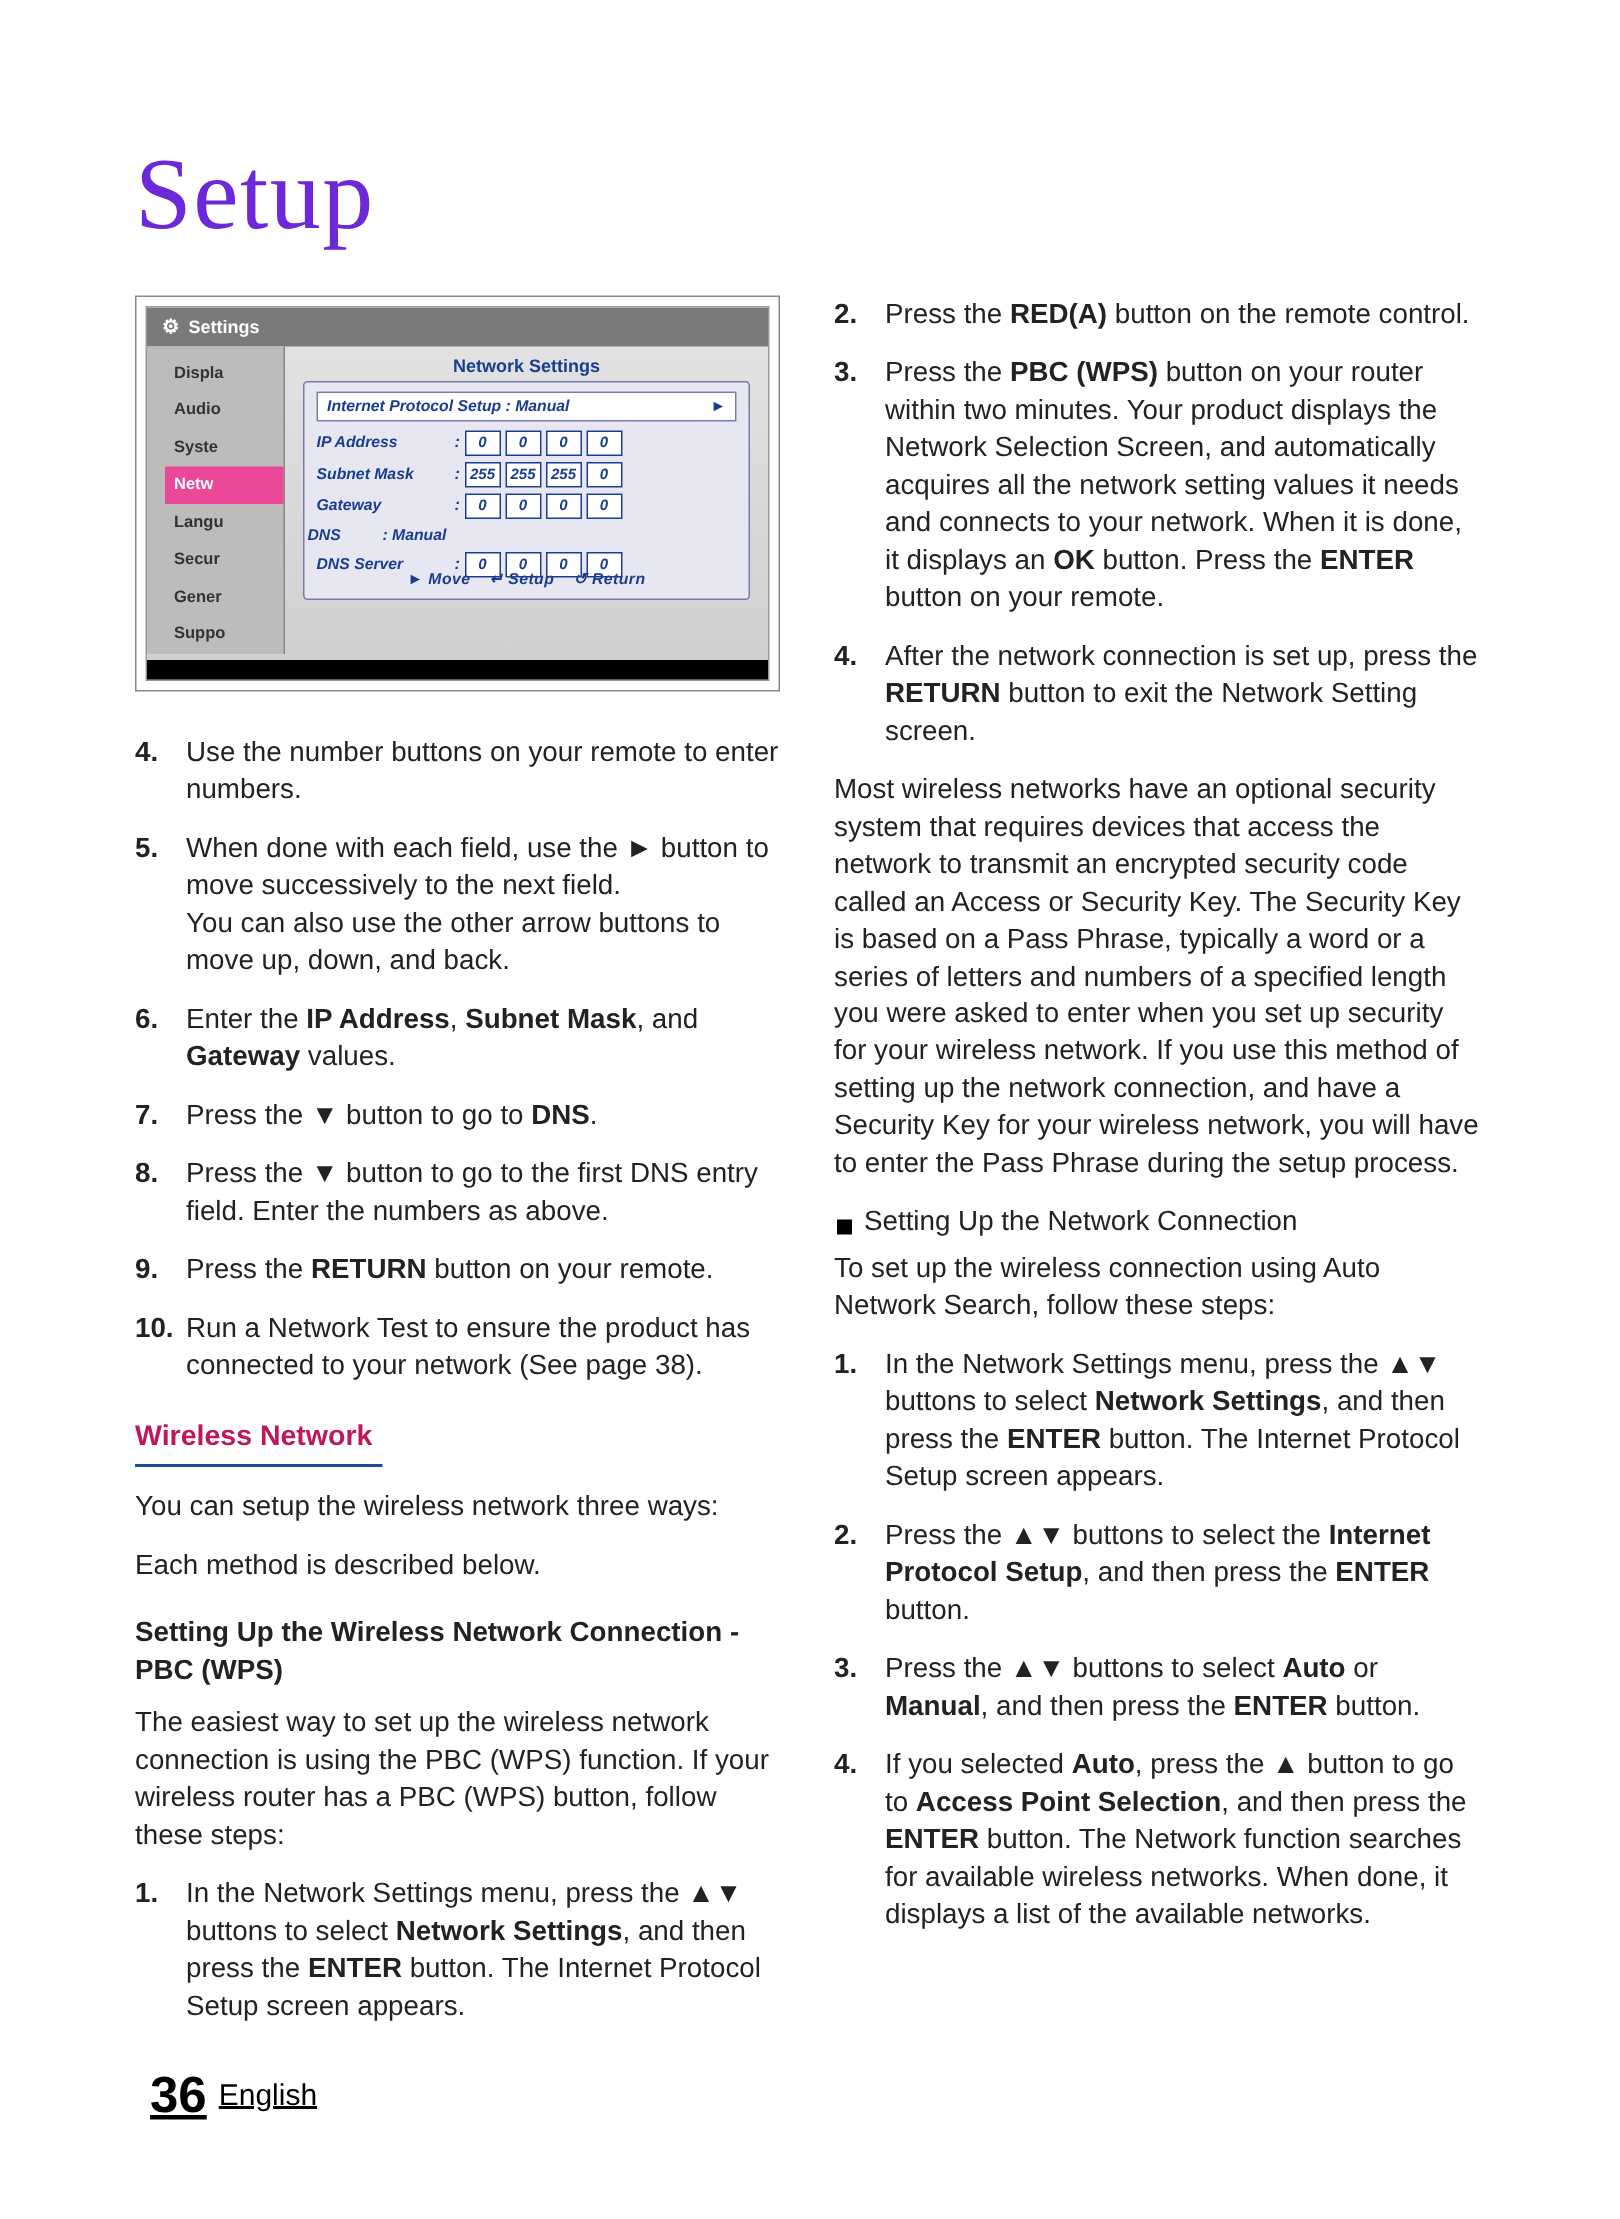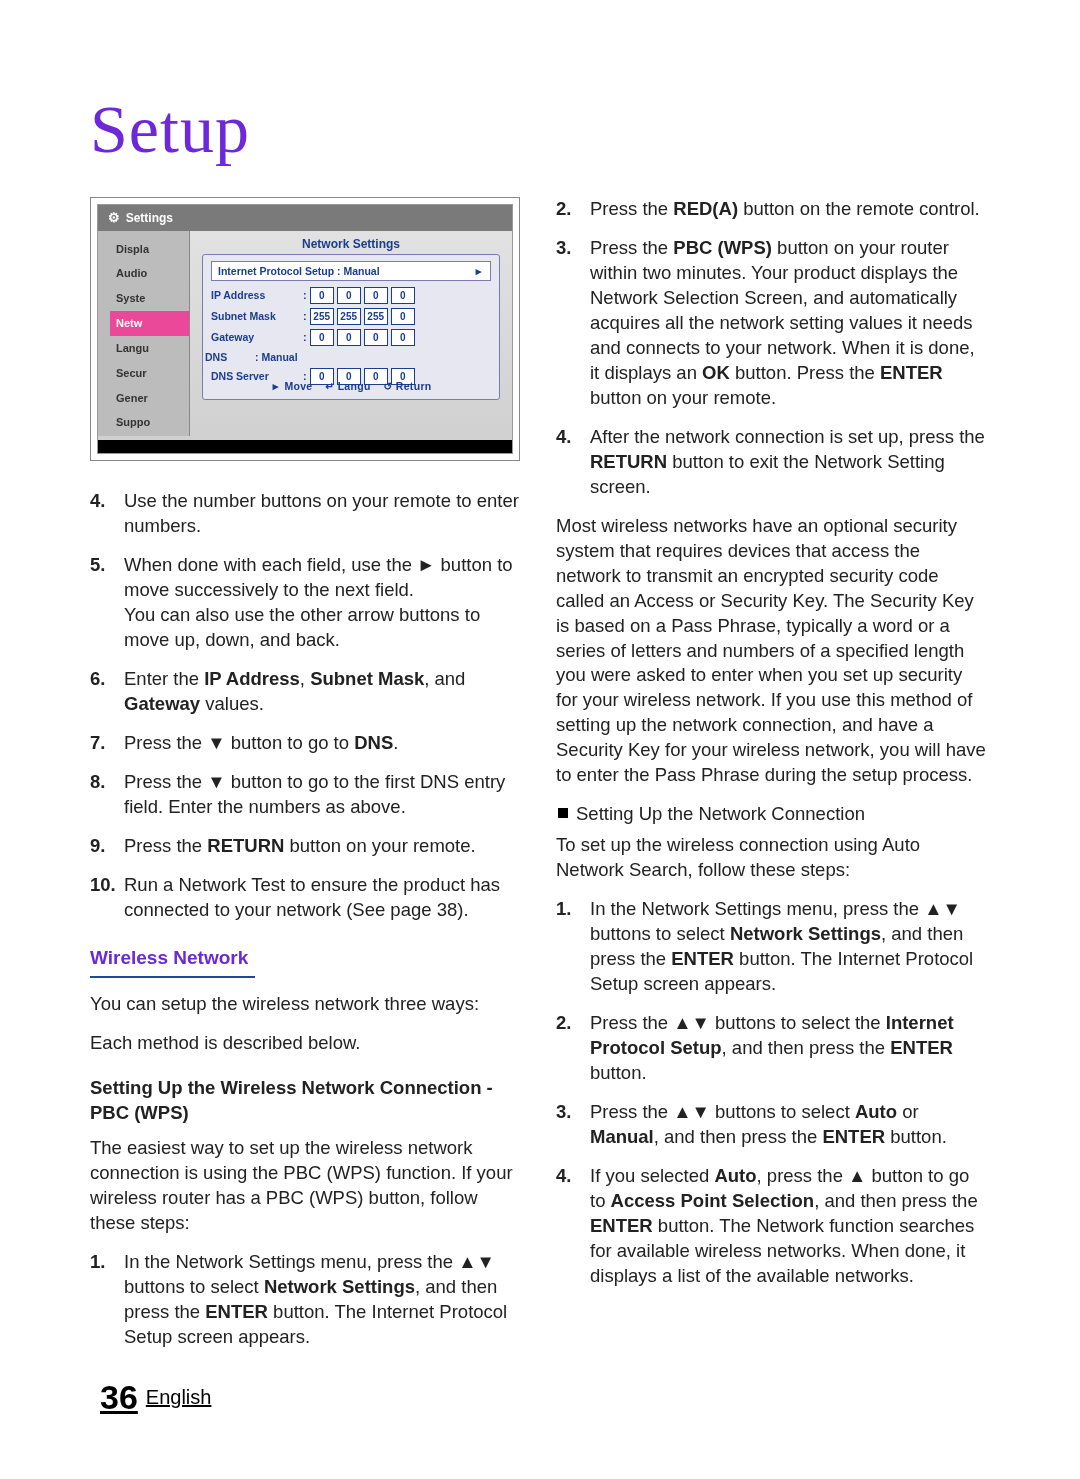--- a/index.html
+++ b/index.html
@@ -83,20 +83,21 @@
     padding: 5px 0 2px;
     font-size: 12px;
   }
   .panel {
     margin: 0 12px;
     background: #e7e7f2;
     border: 1px solid #7a7ab0;
     border-radius: 3px;
     padding: 6px 8px 10px;
     position: relative;
+    font-style: italic;
   }
   .panel-top {
     background:#fff;
     border:1px solid #7a7ab0;
     padding:2px 6px;
     font-size:10.5px;
     color:#1a3d8f;
     font-weight:bold;
     display:flex;
     justify-content:space-between;
@@ -122,40 +123,40 @@
   }
   .tv-blackbar { background:#000; height:20px; margin-top:4px;}
 
   
   ol.num-list { list-style:none; margin: 0 0 14px 0; }
   ol.num-list > li { display:flex; margin-bottom:14px; }
   ol.num-list .n { width:34px; font-weight:bold; flex-shrink:0; }
   ol.num-list .t { flex:1; }
 
   h4.sec {
-    color:#6d28d9;
+    color:#be185d;
     font-weight:bold;
     font-size:19px;
     margin: 22px 0 6px;
   }
   .sec-underline {
     width:165px;
     border-bottom:2px solid #1a4b9e;
     margin-bottom:14px;
   }
   h5.sub {
     font-weight:bold;
     font-size:18.5px;
     margin: 20px 0 10px;
   }
   ul.bul { list-style:none; margin: 0 0 12px 0; }
   ul.bul li { position:relative; padding-left:22px; margin-bottom:6px;}
   ul.bul li::before { content:"•"; position:absolute; left:4px; font-size:20px; line-height:18px;}
   p.para { margin-bottom:14px; }
-  .sq-bul { display:flex; margin: 6px 0 6px 0;}
+  .sq-bul { display:flex; margin: 6px 0 6px 0; align-items: center;}
   .sq-bul .sq { width:10px; height:10px; background:#000; margin:6px 8px 0 2px; flex-shrink:0;}
   .footer {
     position:absolute;
     bottom:62px; left:100px;
     font-size:20px;
     display:flex; align-items:center; gap:8px;text-decoration:underline;
   }
   .footer .pn { font-size:34px; font-weight:bold;}
 </style>
 </head>
@@ -231,21 +232,21 @@
                     <span class="colon">:</span>
                   <span class="boxes">
                       <span class="num">0</span>
                       <span class="num">0</span>
                       <span class="num">0</span>
                       <span class="num">0</span>
                     </span>
                   </div>
                 <div class="tv-foot">
                   <span>► Move</span>&nbsp;&nbsp;&nbsp;
-                  <span>↵ Langu</span>&nbsp;&nbsp;&nbsp;
+                  <span>↵ Setup</span>&nbsp;&nbsp;&nbsp;
                   <span>↺ Return</span>
                 </div>
               </div>
             </div>
           </div>
           <div class="tv-blackbar"></div>
         </div>
       </div>
 
       <ol class="num-list" id="leftA">

